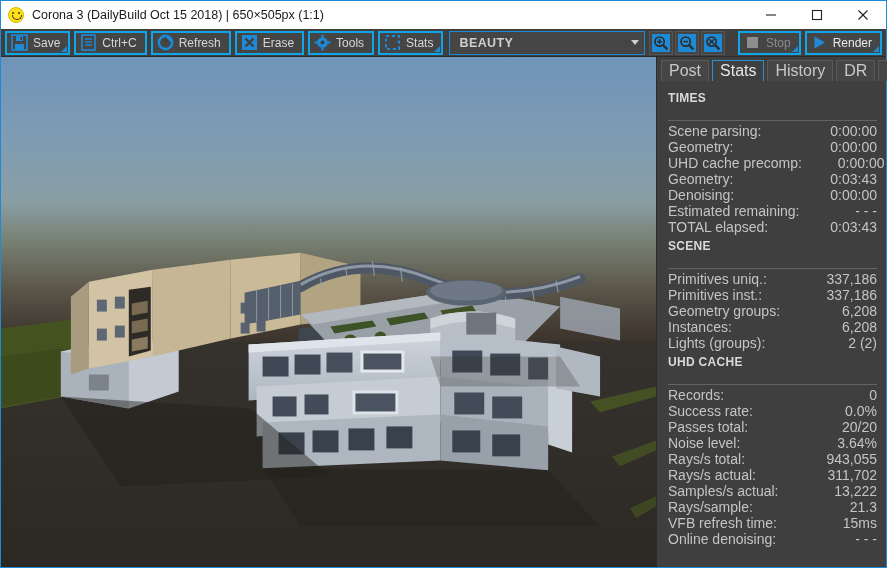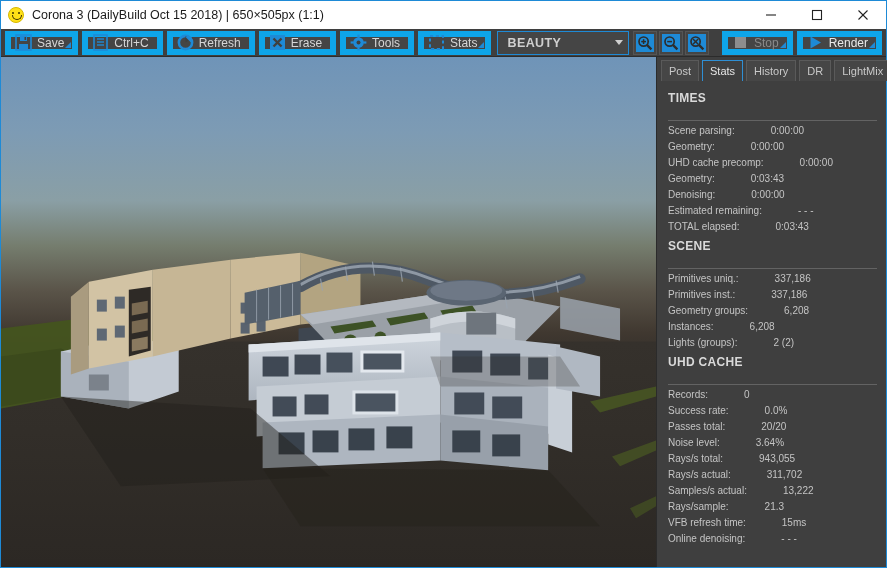--- a/index.html
+++ b/index.html
@@ -76,21 +76,21 @@
     padding: 0 2px;
     border-bottom: 1px solid #2b2b2b;
   }
   .tb-btn {
     height: 24px;
     display: flex;
     align-items: center;
     gap: 5px;
     padding: 0 8px 0 4px;
     margin: 0 2px;
-    border: 6px solid #0ea5e9;
+    border: 2px solid #0ea5e9;
     background: #454545;
     color: #d6d6d6;
     font-size: 12px;
     position: relative;
     white-space: nowrap;
   }
   .tb-btn .ico { width: 17px; height: 17px; flex: 0 0 17px; display:block; }
   .tb-btn.has-arrow::after {
     content: "";
     position: absolute;
@@ -165,21 +165,21 @@
     display: flex;
     align-items: flex-end;
     gap: 3px;
     padding: 0 4px;
     background: #3f3f3f;
   }
   .tab {
     height: 21px;
     padding: 0 7px;
     display: flex; align-items: center;
-    font-size: 11px;
+    font-size: 16px;
     color: #c9c9c9;
     background: #464646;
     border: 1px solid #5a5a5a;
     border-bottom: none;
     white-space: nowrap;
   }
   .tab.active {
     background: #3f3f3f;
     border-color: #2f8fd4;
     color: #e6e6e6;
@@ -194,22 +194,23 @@
     font-weight: bold;
     color: #d9d9d9;
     letter-spacing: .3px;
     padding-top: 4px;
     padding-bottom: 15px;
     border-bottom: 1px solid #636363;
     margin-bottom: 2px;
   }
   .stat-row {
     display: flex;
+    justify-content: space-between;
     align-items: baseline;
-    font-size: 10px;
+    font-size: 14px;
     color: #c4c4c4;
     line-height: 16px;
     padding: 0;
   }
   .stat-row .k { white-space: nowrap; }
   .stat-row .v { white-space: nowrap; text-align: right; margin-left: 36px; }
 </style>
 </head>
 <body>
 

